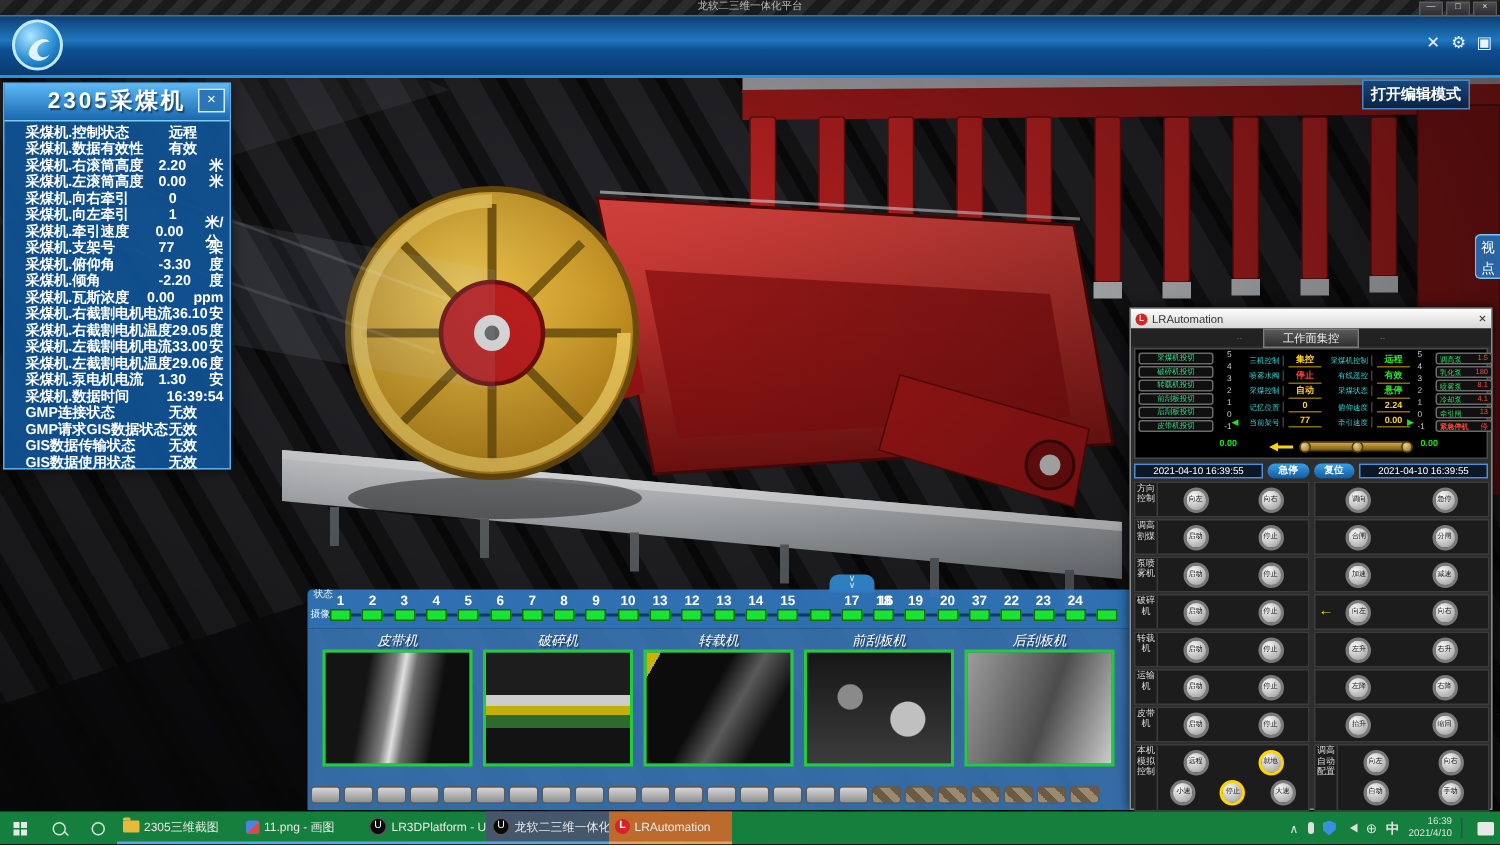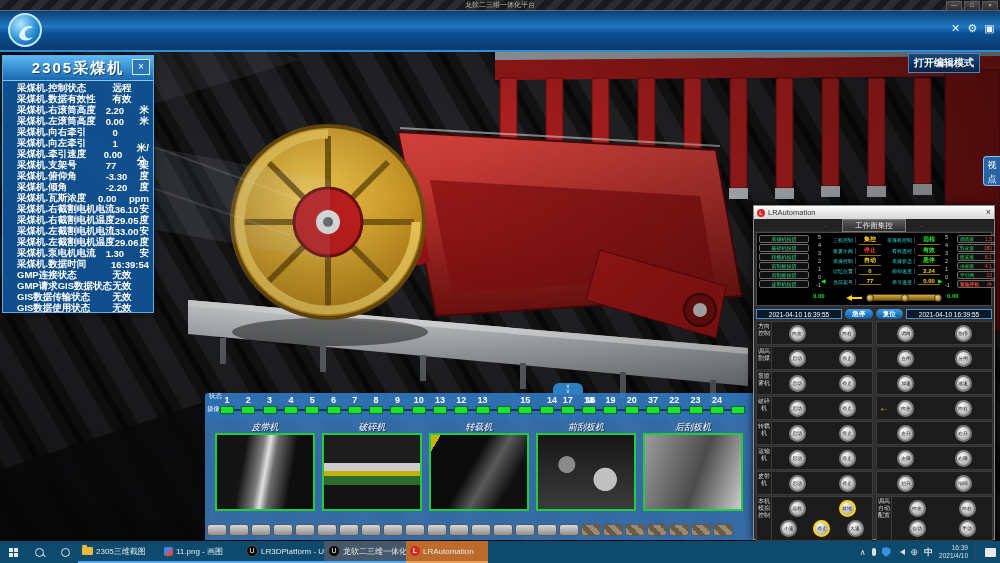--- a/index.html
+++ b/index.html
@@ -122,21 +122,21 @@
     word-break:break-all;text-align:center;box-sizing:border-box;flex:none;}
   .ctl-zone{flex:1;display:flex;align-items:center;justify-content:space-around;position:relative;}
   .big .ctl-zone{flex-direction:column;justify-content:space-around;padding:2px 0;}
   .ctl-line{display:flex;width:100%;justify-content:space-around;align-items:center;}
   .rbtn{width:17px;height:17px;border-radius:50%;border:2px solid #7a7a7a;box-sizing:border-box;
     background:radial-gradient(circle at 35% 30%,#fbfbfb,#b2b2b2 70%,#8c8c8c);display:flex;align-items:center;justify-content:center;}
   .rbtn.ring{border-color:#ffd400;}
   .rbtn-t{font-size:5px;color:#111;line-height:1;transform:scale(.95);white-space:nowrap;}
   .ctl-arrow{position:absolute;left:2px;color:#ffd400;font-size:10px;font-weight:bold;line-height:1;}
   
-  .taskbar{position:absolute;left:0;right:0;bottom:0;height:22px;background:#0c4a6e;z-index:50;display:flex;align-items:center;}
+  .taskbar{position:absolute;left:0;right:0;bottom:0;height:22px;background:#15803d;z-index:50;display:flex;align-items:center;}
   .tb-sys{width:26px;height:22px;display:flex;align-items:center;justify-content:center;flex:none;}
   .ic-win{display:grid;grid-template-columns:4px 4px;grid-template-rows:4px 4px;gap:1px;}
   .ic-win span{background:#e8e8e8;}
   .ic-search{width:7px;height:7px;border:1.3px solid #e0e0e0;border-radius:50%;position:relative;}
   .ic-search::after{content:'';position:absolute;width:4px;height:1.3px;background:#e0e0e0;transform:rotate(45deg);right:-3px;bottom:-1px;}
   .ic-tv{width:9px;height:9px;border:1.3px solid #e0e0e0;border-radius:50%;box-sizing:border-box;}
   .tb-app{width:82px;height:22px;display:flex;align-items:center;gap:3px;padding:0 4px;box-sizing:border-box;flex:none;
     border-bottom:2px solid #57a8e8;color:#e8e8e8;font-size:8px;white-space:nowrap;overflow:hidden;}
   .tb-app.active{background:#45586b;}
   .tb-app.highlight{background:#bd6a2d;border-bottom-color:#e8a05a;}
@@ -414,21 +414,21 @@
           <span class="cam-num" style="left: 77.9px;">4</span>
           <span class="cam-num" style="left: 99.2px;">5</span>
           <span class="cam-num" style="left: 120.5px;">6</span>
           <span class="cam-num" style="left: 141.8px;">7</span>
           <span class="cam-num" style="left: 163.1px;">8</span>
           <span class="cam-num" style="left: 184.4px;">9</span>
           <span class="cam-num" style="left: 205.7px;">10</span>
           <span class="cam-num" style="left: 227px;">13</span>
           <span class="cam-num" style="left: 248.3px;">12</span>
           <span class="cam-num" style="left: 269.6px;">13</span>
-          <span class="cam-num" style="left: 290.9px; margin-left: 48px;">14</span>
+          <span class="cam-num" style="left: 290.9px;">14</span>
           <span class="cam-num" style="left: 312.2px;">15</span>
           <span class="cam-num" style="left: 333.5px; margin-left: 44px;">16</span>
           <span class="cam-num" style="left: 354.8px;">17</span>
           <span class="cam-num" style="left: 376.1px;">18</span>
           <span class="cam-num" style="left: 397.4px;">19</span>
           <span class="cam-num" style="left: 418.7px;">20</span>
           <span class="cam-num" style="left: 440px;">37</span>
           <span class="cam-num" style="left: 461.3px;">22</span>
           <span class="cam-num" style="left: 482.6px;">23</span>
           <span class="cam-num" style="left: 503.9px;">24</span>

